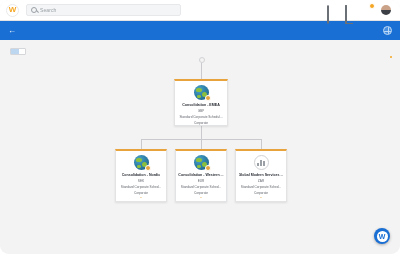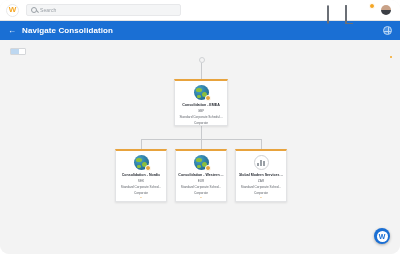--- a/index.html
+++ b/index.html
@@ -342,21 +342,20 @@
       <span class="ic">
         <span class="ic-cloud"></span>
         <span class="badge"></span>
       </span>
       <span class="avatar"></span>
     </div>
   </div>
 
   <div class="pagebar">
     <span class="backarrow">←</span>
-    <span class="pagetitle">Navigate Consolidation</span>
     <span class="pb-spacer"></span>
     <span class="globe-btn"></span>
   </div>
 
   <div class="canvas">
 
     <div class="segctl">
       <span class="s1"></span>
         <span class="s2"></span>
     </div>

